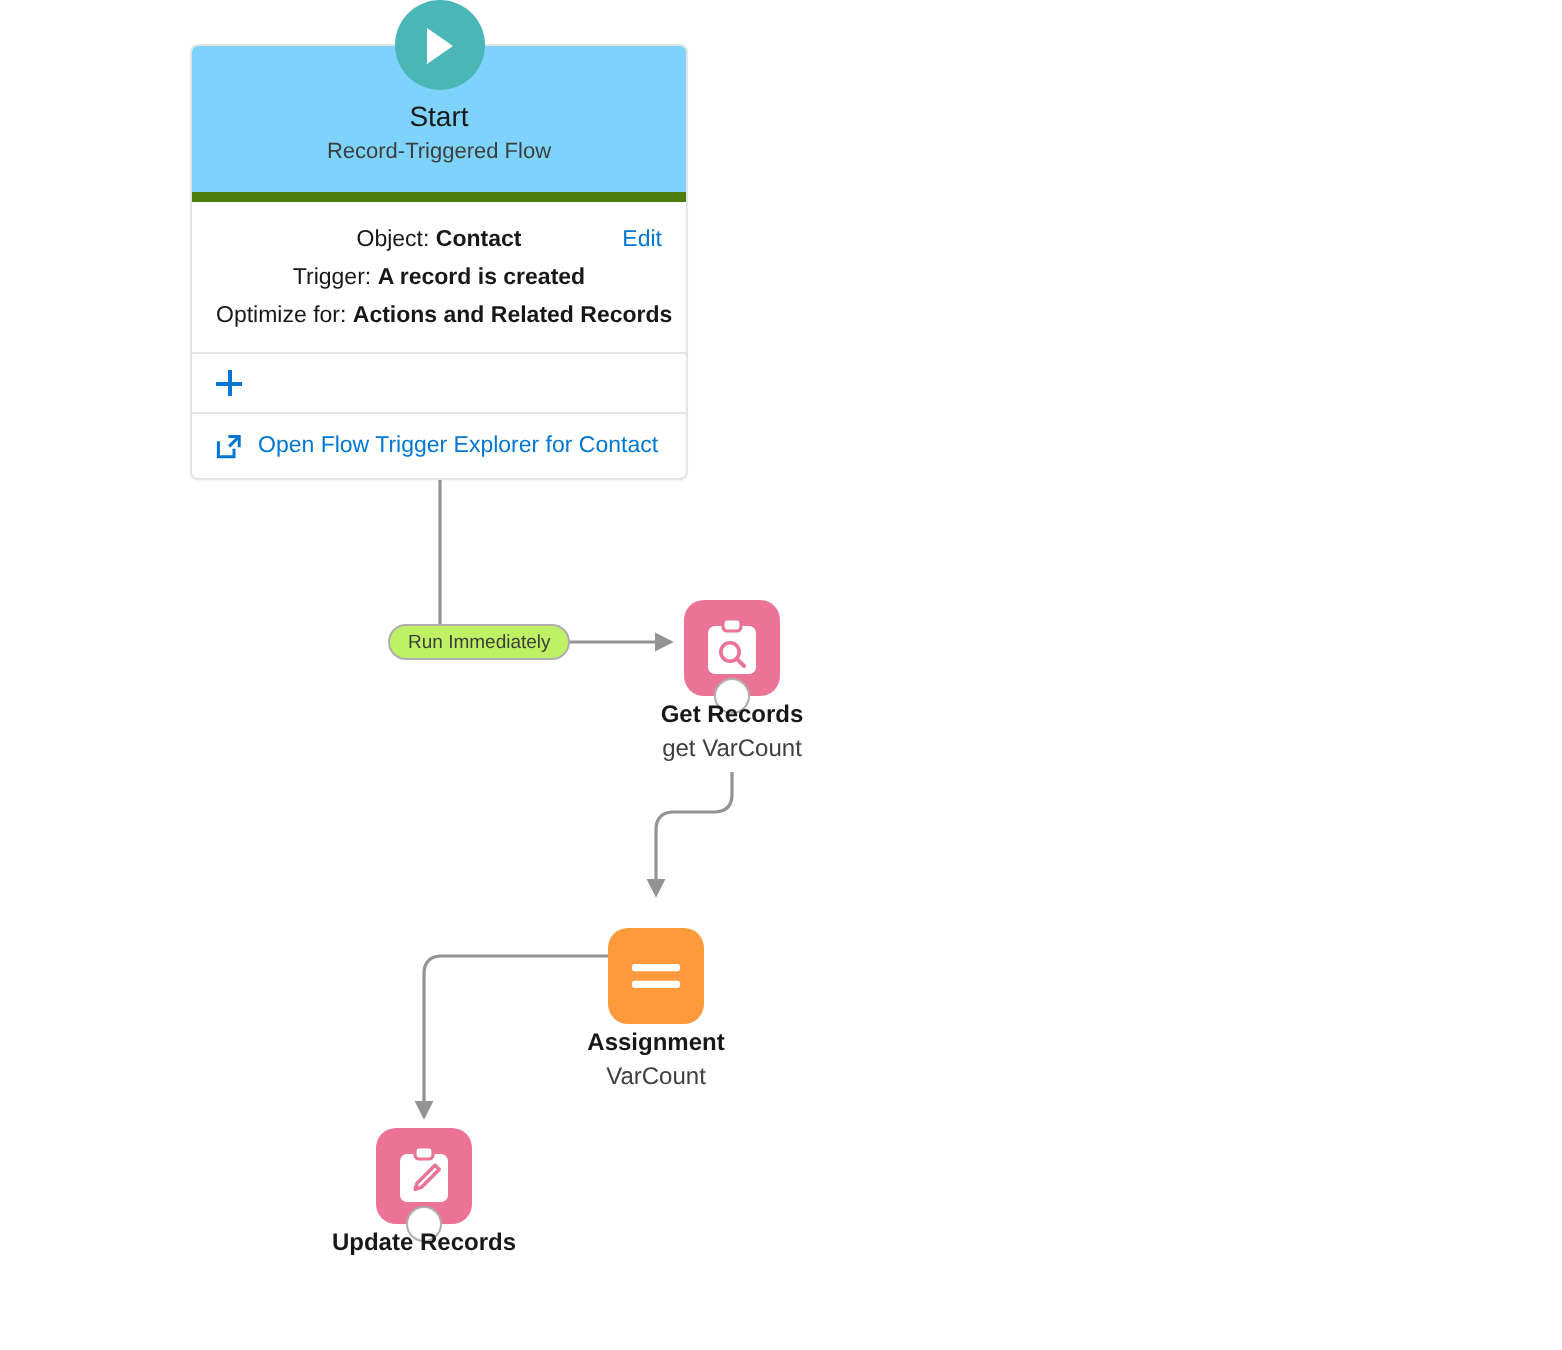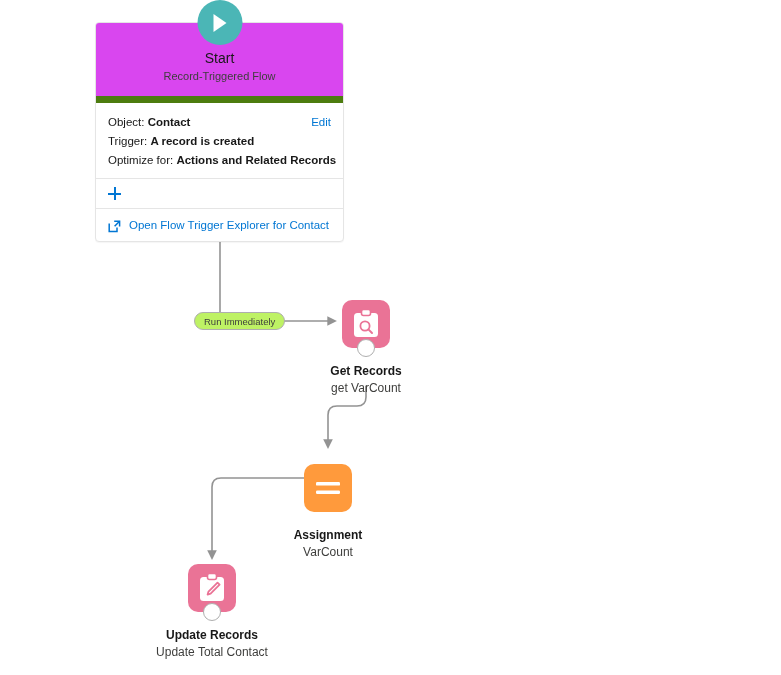--- a/index.html
+++ b/index.html
@@ -39,22 +39,22 @@
     left: 95px;
     top: 22px;
     width: 249px;
     background: #ffffff;
     border: 1px solid #e5e5e5;
     border-radius: 4px;
     box-shadow: 0 1px 1px rgba(0,0,0,0.04);
     box-sizing: border-box;
   }
   .start-head {
-    background: #d946ef;
-    border-bottom: 7px solid #4d7c0f;
+    background: #7dd3fc;
+    border-bottom: 5px solid #4d7c0f;
     border-radius: 3px 3px 0 0;
     padding: 26px 10px 12px;
     text-align: center;
   }
   .start-title {
     font-size: 14px;
     color: #181818;
     line-height: 18px;
   }
   .start-sub {
@@ -80,20 +80,21 @@
 
   .start-body {
     padding: 10px 12px 8px;
     position: relative;
   }
   .detail-row {
     font-size: 11.5px;
     line-height: 19px;
     color: #181818;
     white-space: nowrap;
+    text-align: center;
   }
   .detail-row b { font-weight: bold; }
   .edit-link {
     position: absolute;
     right: 12px;
     top: 10px;
     font-size: 11.5px;
     line-height: 19px;
     color: #0176d3;
     cursor: pointer;
@@ -171,21 +172,21 @@
     bottom: -9px;
     transform: translateX(-50%);
     width: 18px;
     height: 18px;
     border-radius: 50%;
     background: #ffffff;
     border: 1px solid #aeaeae;
     box-sizing: border-box;
   }
   .node-label {
-    margin-top: 15px;
+    margin-top: 1px;
     font-size: 12px;
     font-weight: bold;
     color: #181818;
     line-height: 16px;
     white-space: nowrap;
   }
   .node-sub {
     font-size: 12px;
     color: #3e3e3c;
     line-height: 16px;
@@ -301,17 +302,16 @@
     <div class="node-icon pink">
       <svg width="28" height="30" viewBox="0 0 28 30" xmlns="http://www.w3.org/2000/svg">
         <rect x="2" y="4" width="24" height="24" rx="3.5" fill="#ffffff"></rect>
         <rect x="9.5" y="0.5" width="9" height="6" rx="2" fill="#ffffff" stroke="#ea7396" stroke-width="1.6"></rect>
         <path d="M19.5 9.6 L21.6 11.7 L12.6 20.7 L9.6 21.6 L10.5 18.6 Z" fill="#ffffff" stroke="#ea7396" stroke-width="1.8" stroke-linejoin="round"></path>
       </svg>
       <span class="node-badge"></span>
     </div>
     <div class="node-text">
       <div class="node-label">Update Records</div>
-      <div class="node-sub">Update Total Contact</div>
     </div>
   </div>
 
 </div>
 
 </body></html>

